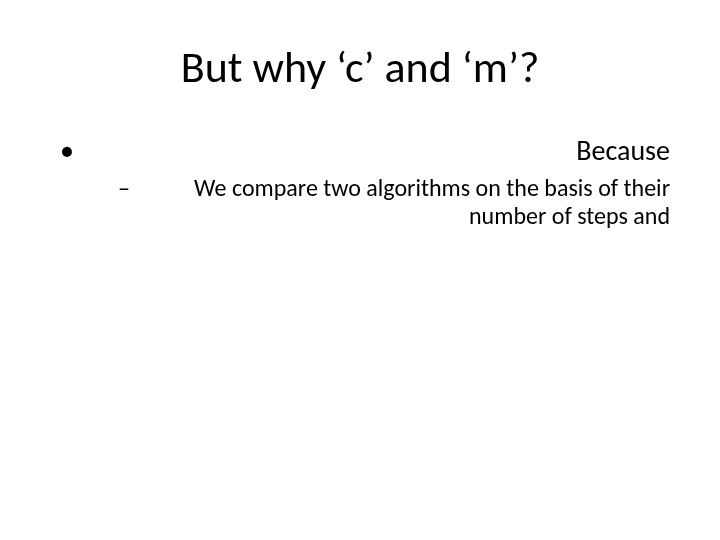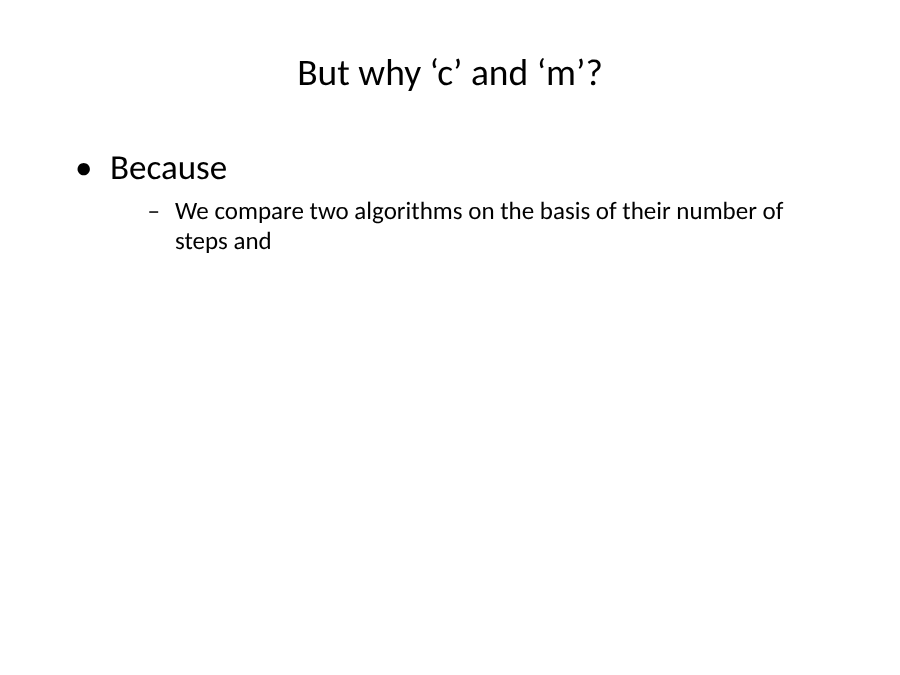--- a/index.html
+++ b/index.html
@@ -13,52 +13,53 @@
     overflow: hidden;
   }
   .slide {
     width: 720px;
     height: 540px;
     box-sizing: border-box;
     padding: 30px 50px 0 50px;
   }
   .title {
     text-align: center;
-    font-size: 30px;
+    font-size: 44px;
     font-weight: 400;
     margin: 10px 0 40px 0;
     letter-spacing: 0px;
   }
   .content {
     font-size: 28px;
     line-height: 1.2;
   }
   ul.level1 {
     list-style: none;
     padding: 0;
     margin: 0 0 0 10px;
+    text-align: right;
   }
   ul.level1 > li {
     position: relative;
     padding-left: 28px;
     margin-bottom: 8px;
   }
   ul.level1 > li::before {
     content: "•";
     position: absolute;
     left: 0;
     top: 0;
     font-size: 28px;
     line-height: 1.2;
   }
   ul.level2 {
     list-style: none;
     padding: 0;
     margin: 6px 0 0 30px;
-    font-size: 20px;
+    font-size: 24px;
   }
   ul.level2 > li {
     position: relative;
     padding-left: 22px;
     margin-bottom: 2px;
   }
   ul.level2 > li::before {
     content: "–";
     position: absolute;
     left: 0;

